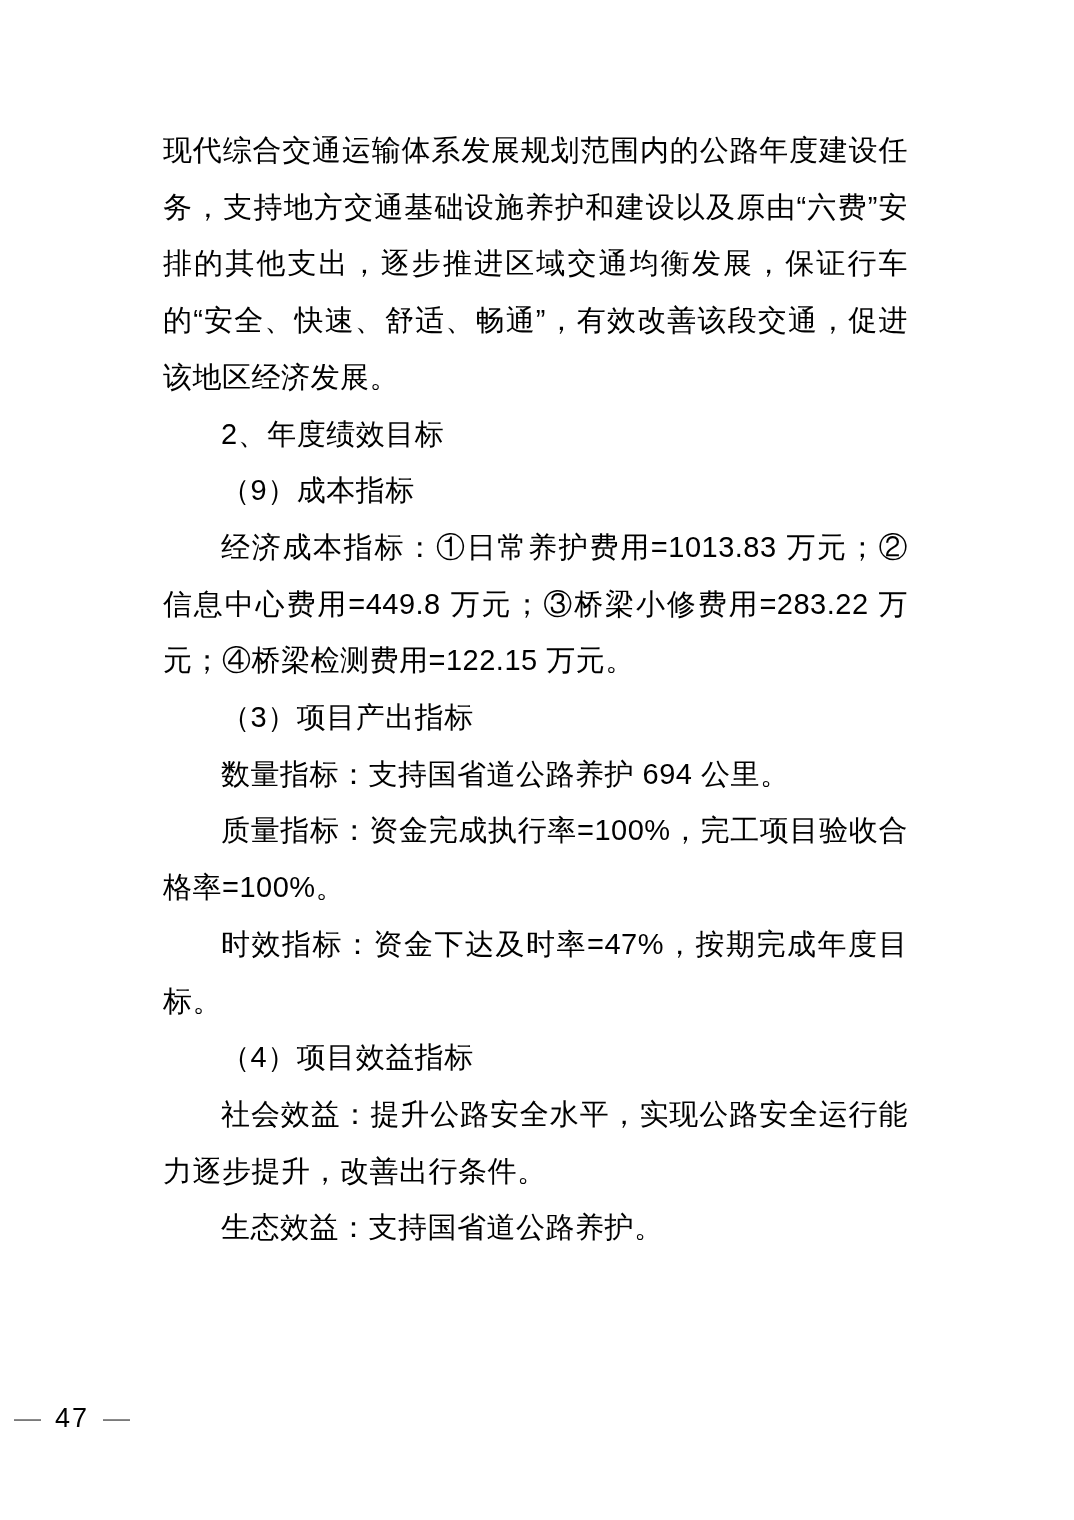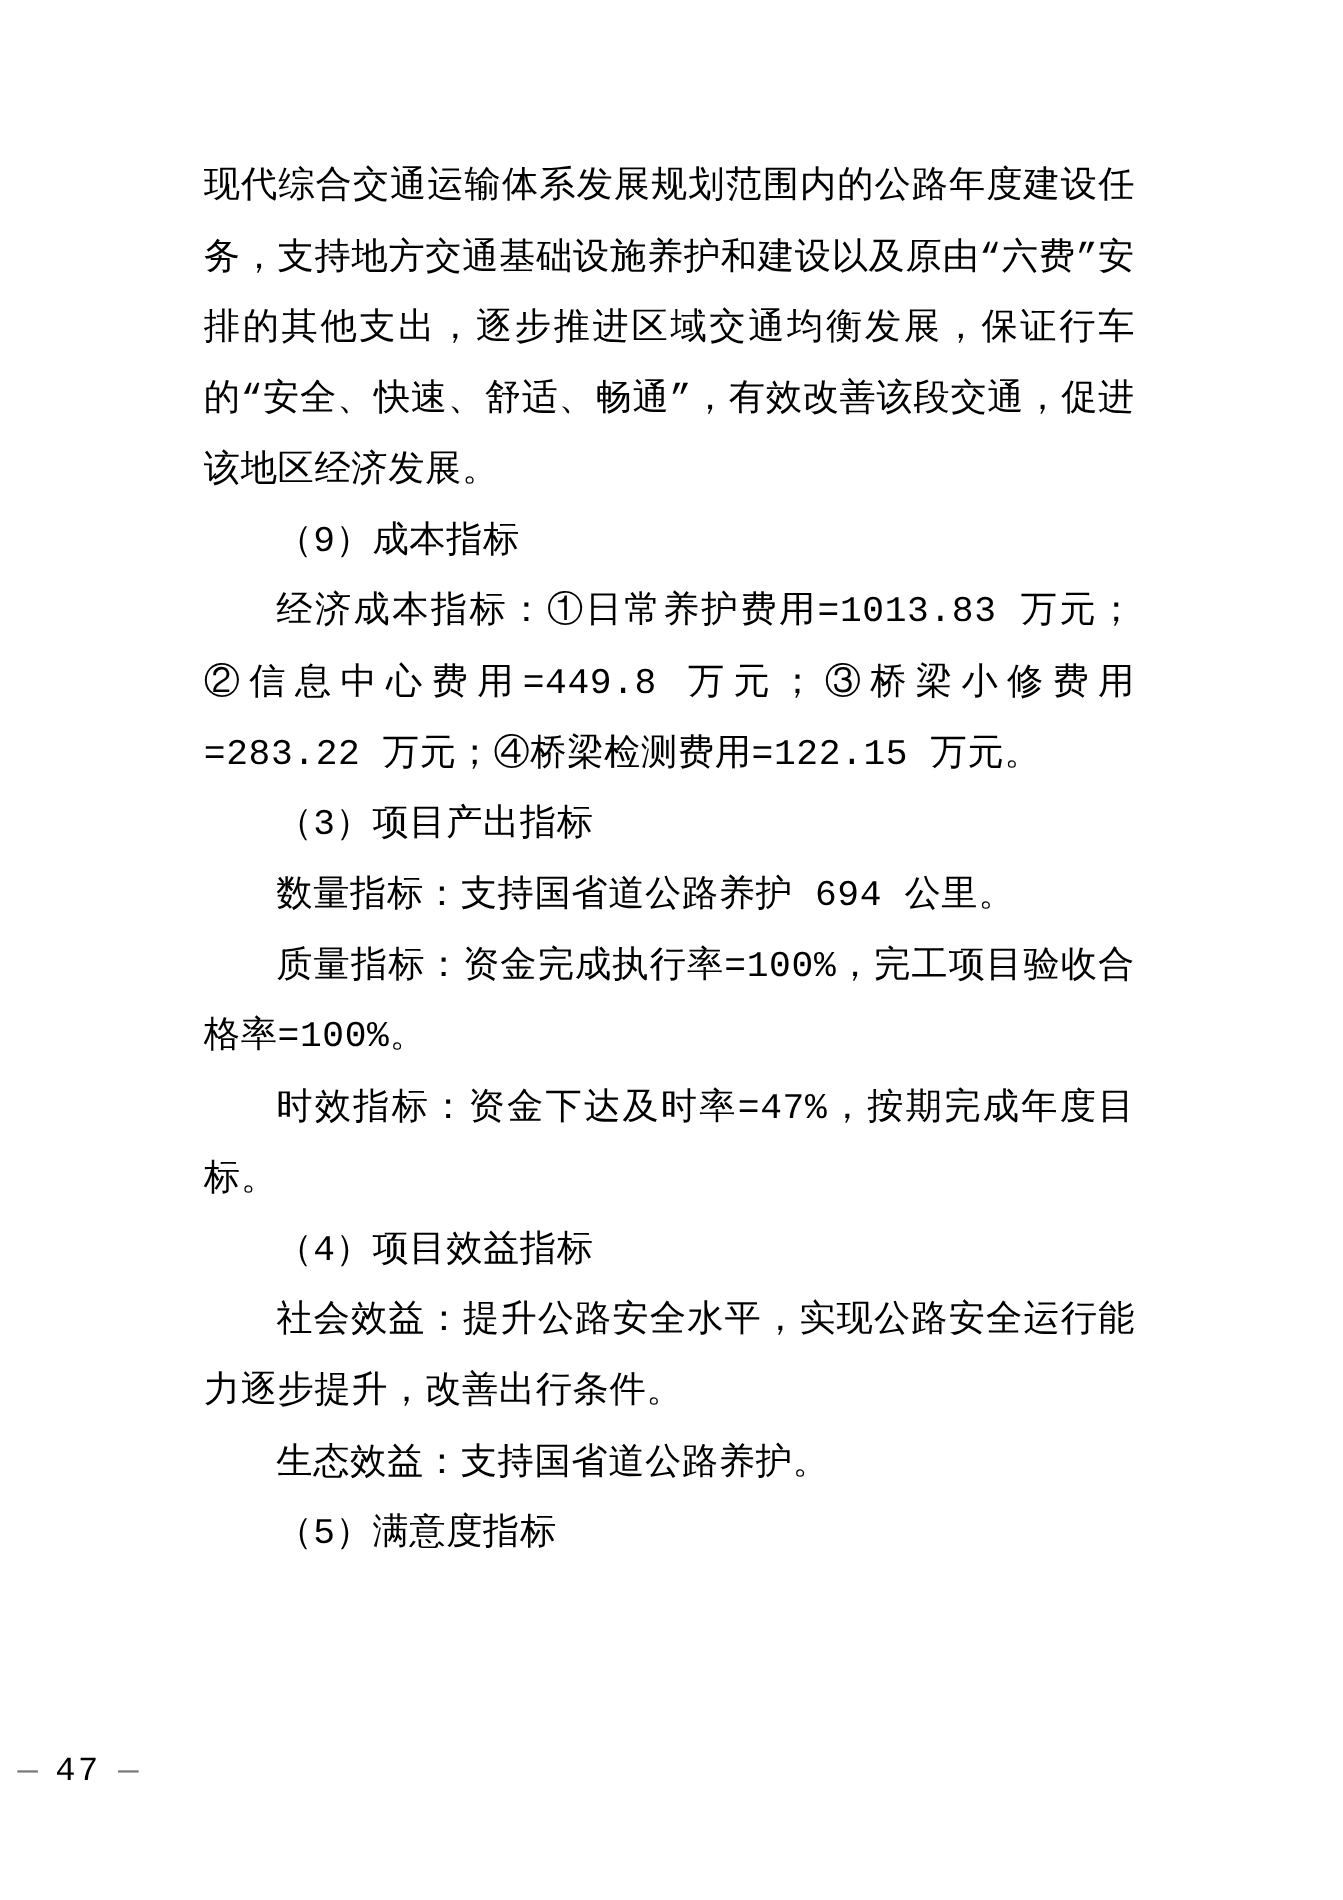--- a/index.html
+++ b/index.html
@@ -6,21 +6,21 @@
     margin: 0;
     padding: 0;
     background: #ffffff;
   }
   .page {
     position: relative;
     width: 1074px;
     height: 1520px;
     background: #ffffff;
     overflow: hidden;
-    font-family: Liberation Mono, monospace;
+    font-family: Liberation Sans, sans-serif;
     color: #000000;
   }
   .doc-body {
     position: absolute;
     left: 163px;
     top: 122px;
     width: 745px;
     font-size: 29px;
     line-height: 56.7px;
     text-align: justify;
@@ -50,29 +50,29 @@
     letter-spacing: 2px;
   }
 </style>
 </head>
 <body>
 
 <div class="page">
 
   <div class="doc-body">
       <p class="para">现代综合交通运输体系发展规划范围内的公路年度建设任务，支持地方交通基础设施养护和建设以及原由“六费”安排的其他支出，逐步推进区域交通均衡发展，保证行车的“安全、快速、舒适、畅通”，有效改善该段交通，促进该地区经济发展。</p>
+      <p class="para indent">2、年度绩效目标</p>
       <p class="para indent">（9）成本指标</p>
       <p class="para indent">经济成本指标：①日常养护费用=1013.83 万元；②信息中心费用=449.8 万元；③桥梁小修费用=283.22 万元；④桥梁检测费用=122.15 万元。</p>
       <p class="para indent">（3）项目产出指标</p>
       <p class="para indent">数量指标：支持国省道公路养护 694 公里。</p>
       <p class="para indent">质量指标：资金完成执行率=100%，完工项目验收合格率=100%。</p>
       <p class="para indent">时效指标：资金下达及时率=47%，按期完成年度目标。</p>
       <p class="para indent">（4）项目效益指标</p>
       <p class="para indent">社会效益：提升公路安全水平，实现公路安全运行能力逐步提升，改善出行条件。</p>
       <p class="para indent">生态效益：支持国省道公路养护。</p>
-      <p class="para indent">（5）满意度指标</p>
     </div>
 
   <div class="page-footer">
     <span class="dash">—</span><span class="num">47</span><span class="dash">—</span>
   </div>
 
 </div>
 
 </body></html>

